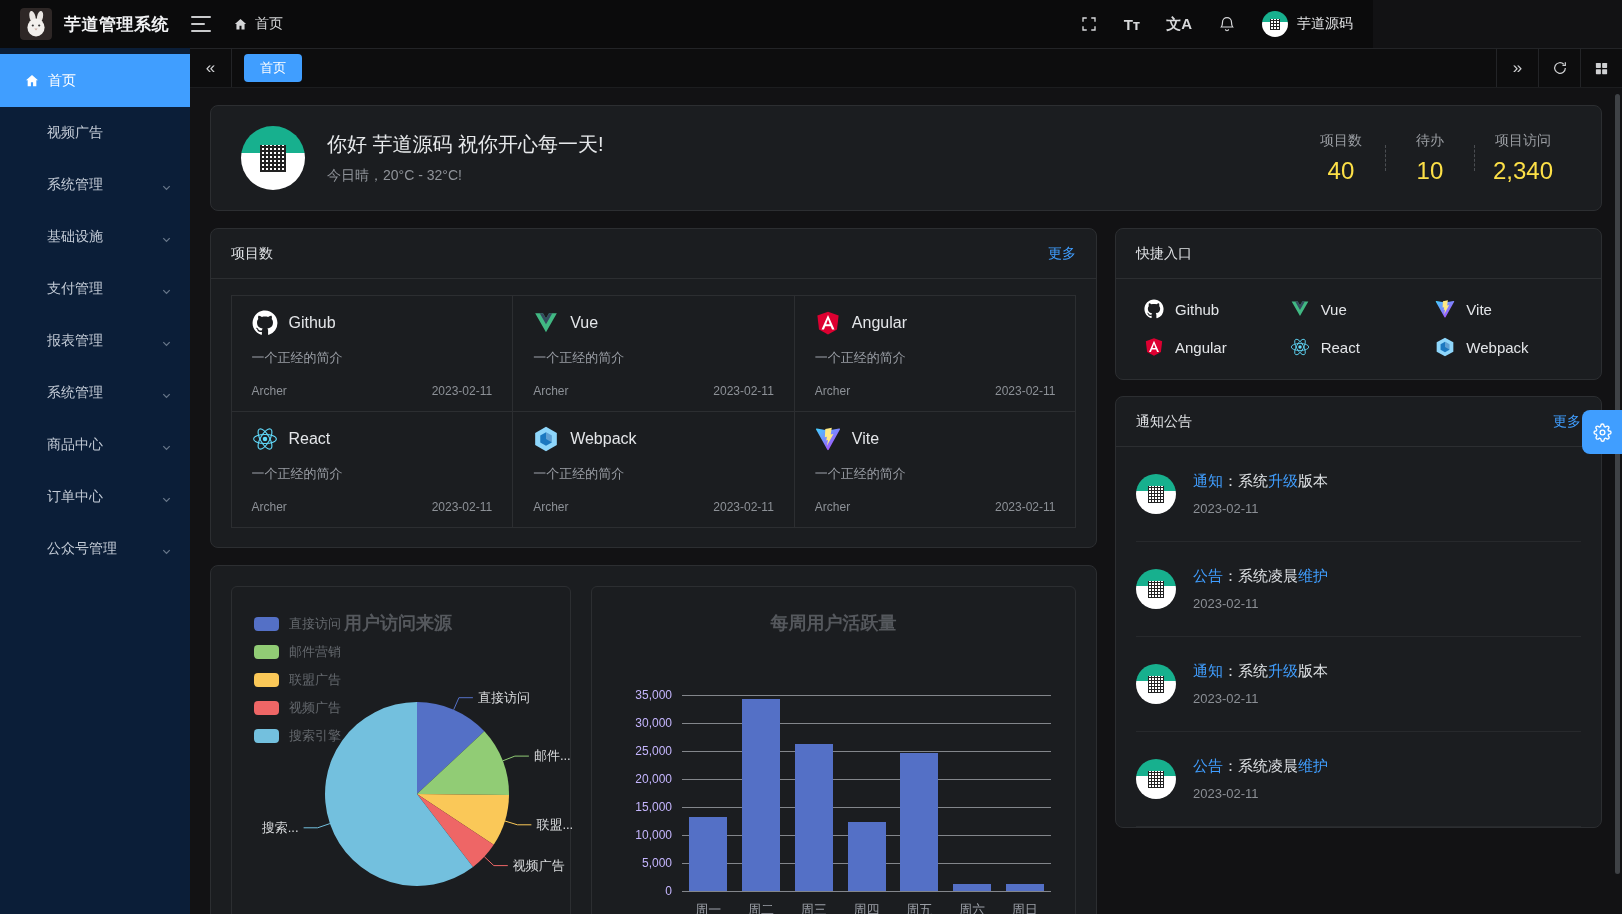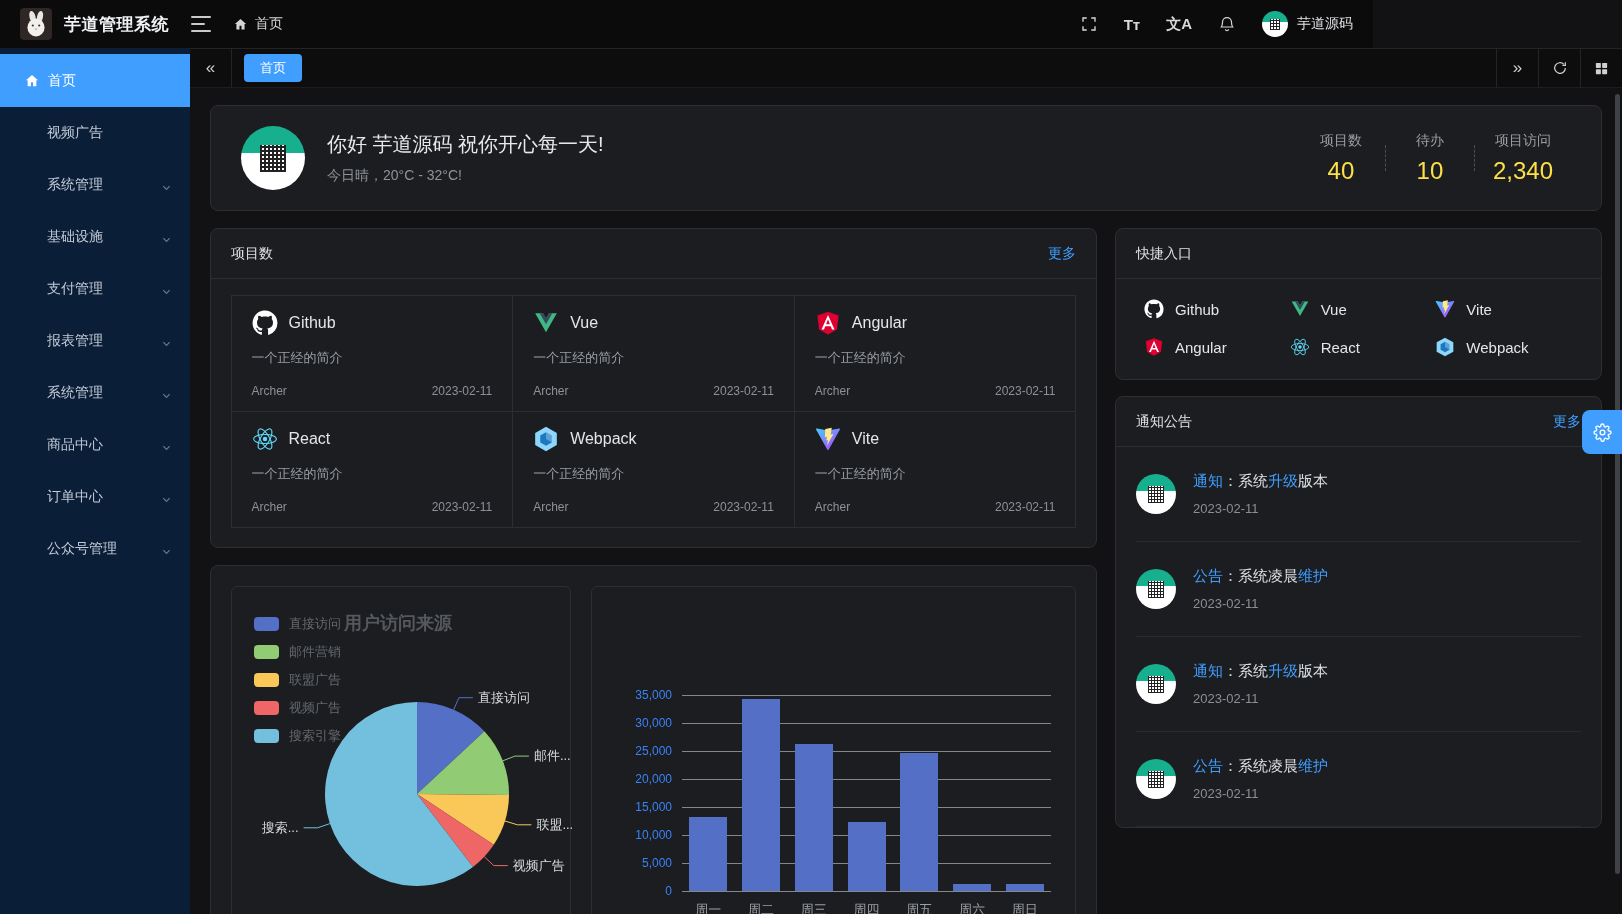--- a/index.html
+++ b/index.html
@@ -93,21 +93,21 @@
   .charts-wrap { padding:20px; display:flex; gap:20px; }
   .chart-box { border:1px solid #2c2e31; border-radius:6px; height:344px; position:relative; background:#1b1d20; }
   .pie-box { width:340px; flex:0 0 auto; }
   .bar-box { width:485px; flex:0 0 auto; }
   .chart-title { position:absolute; font-size:18px; font-weight:bold; color:#55585d; }
   .pie-legend { position:absolute; left:22px; top:28px; display:flex; flex-direction:column; gap:10px; }
   .lg-row { display:flex; align-items:center; gap:10px; }
   .lg-swatch { width:25px; height:14px; border-radius:4px; }
   .lg-label { font-size:13px; color:#64686d; }
   .grid-line { position:absolute; height:1px; background:rgba(216,220,228,.55); }
-  .ytick { position:absolute; width:80px; text-align:right; font-size:12px; color:#3b82f6; }
+  .ytick { position:absolute; width:80px; text-align:right; font-size:12px; color:#c4b5fd; }
   .bar { position:absolute; background:#5470c6; }
   .xtick { position:absolute; text-align:center; font-size:13px; color:#9b9fa6; }
 
   
   .sc-grid { padding:20px 20px 22px 28px; display:grid; grid-template-columns:repeat(3,1fr); row-gap:18px; }
   .sc-item { display:flex; align-items:center; gap:11px; cursor:pointer; }
   .sc-item svg { width:20px; height:20px; }
   .sc-label { font-size:15px; color:#e3e5e8; }
 
   
@@ -457,20 +457,21 @@
                   <text x="304.4" y="241.8" text-anchor="start" fill="#d8dadc" font-size="13">联盟...</text>
                   <path d="M 185 207 L 261.7 257.8 A 92 92 0 0 1 241.0 280.0 Z" fill="#ee6666"></path>
                   <polyline points="252.3,269.7 261.8,278.6 275.8,278.6" fill="none" stroke="#ee6666"></polyline>
                   <text x="280.8" y="282.6" text-anchor="start" fill="#d8dadc" font-size="13">视频广告</text>
                   <path d="M 185 207 L 241.0 280.0 A 92 92 0 1 1 185.0 115.0 Z" fill="#73c0de"></path>
                   <polyline points="97.9,236.6 85.6,240.8 71.6,240.8" fill="none" stroke="#73c0de"></polyline>
                   <text x="66.6" y="244.8" text-anchor="end" fill="#d8dadc" font-size="13">搜索...</text>
                 </svg>
             </div>
             <div class="chart-box bar-box" id="bar-box">
+              <div class="chart-title" style="left:0; right:0; top:24px; text-align:center;">每周用户活跃量</div>
             <div class="grid-line" style="left: 90px; width: 369px; top: 304px;"></div>
                 <div class="ytick" style="left: 0px; top: 297px;">0</div>
                 <div class="grid-line" style="left: 90px; width: 369px; top: 276px;"></div>
                 <div class="ytick" style="left: 0px; top: 269px;">5,000</div>
                 <div class="grid-line" style="left: 90px; width: 369px; top: 248px;"></div>
                 <div class="ytick" style="left: 0px; top: 241px;">10,000</div>
                 <div class="grid-line" style="left: 90px; width: 369px; top: 220px;"></div>
                 <div class="ytick" style="left: 0px; top: 213px;">15,000</div>
                 <div class="grid-line" style="left: 90px; width: 369px; top: 192px;"></div>
                 <div class="ytick" style="left: 0px; top: 185px;">20,000</div>

